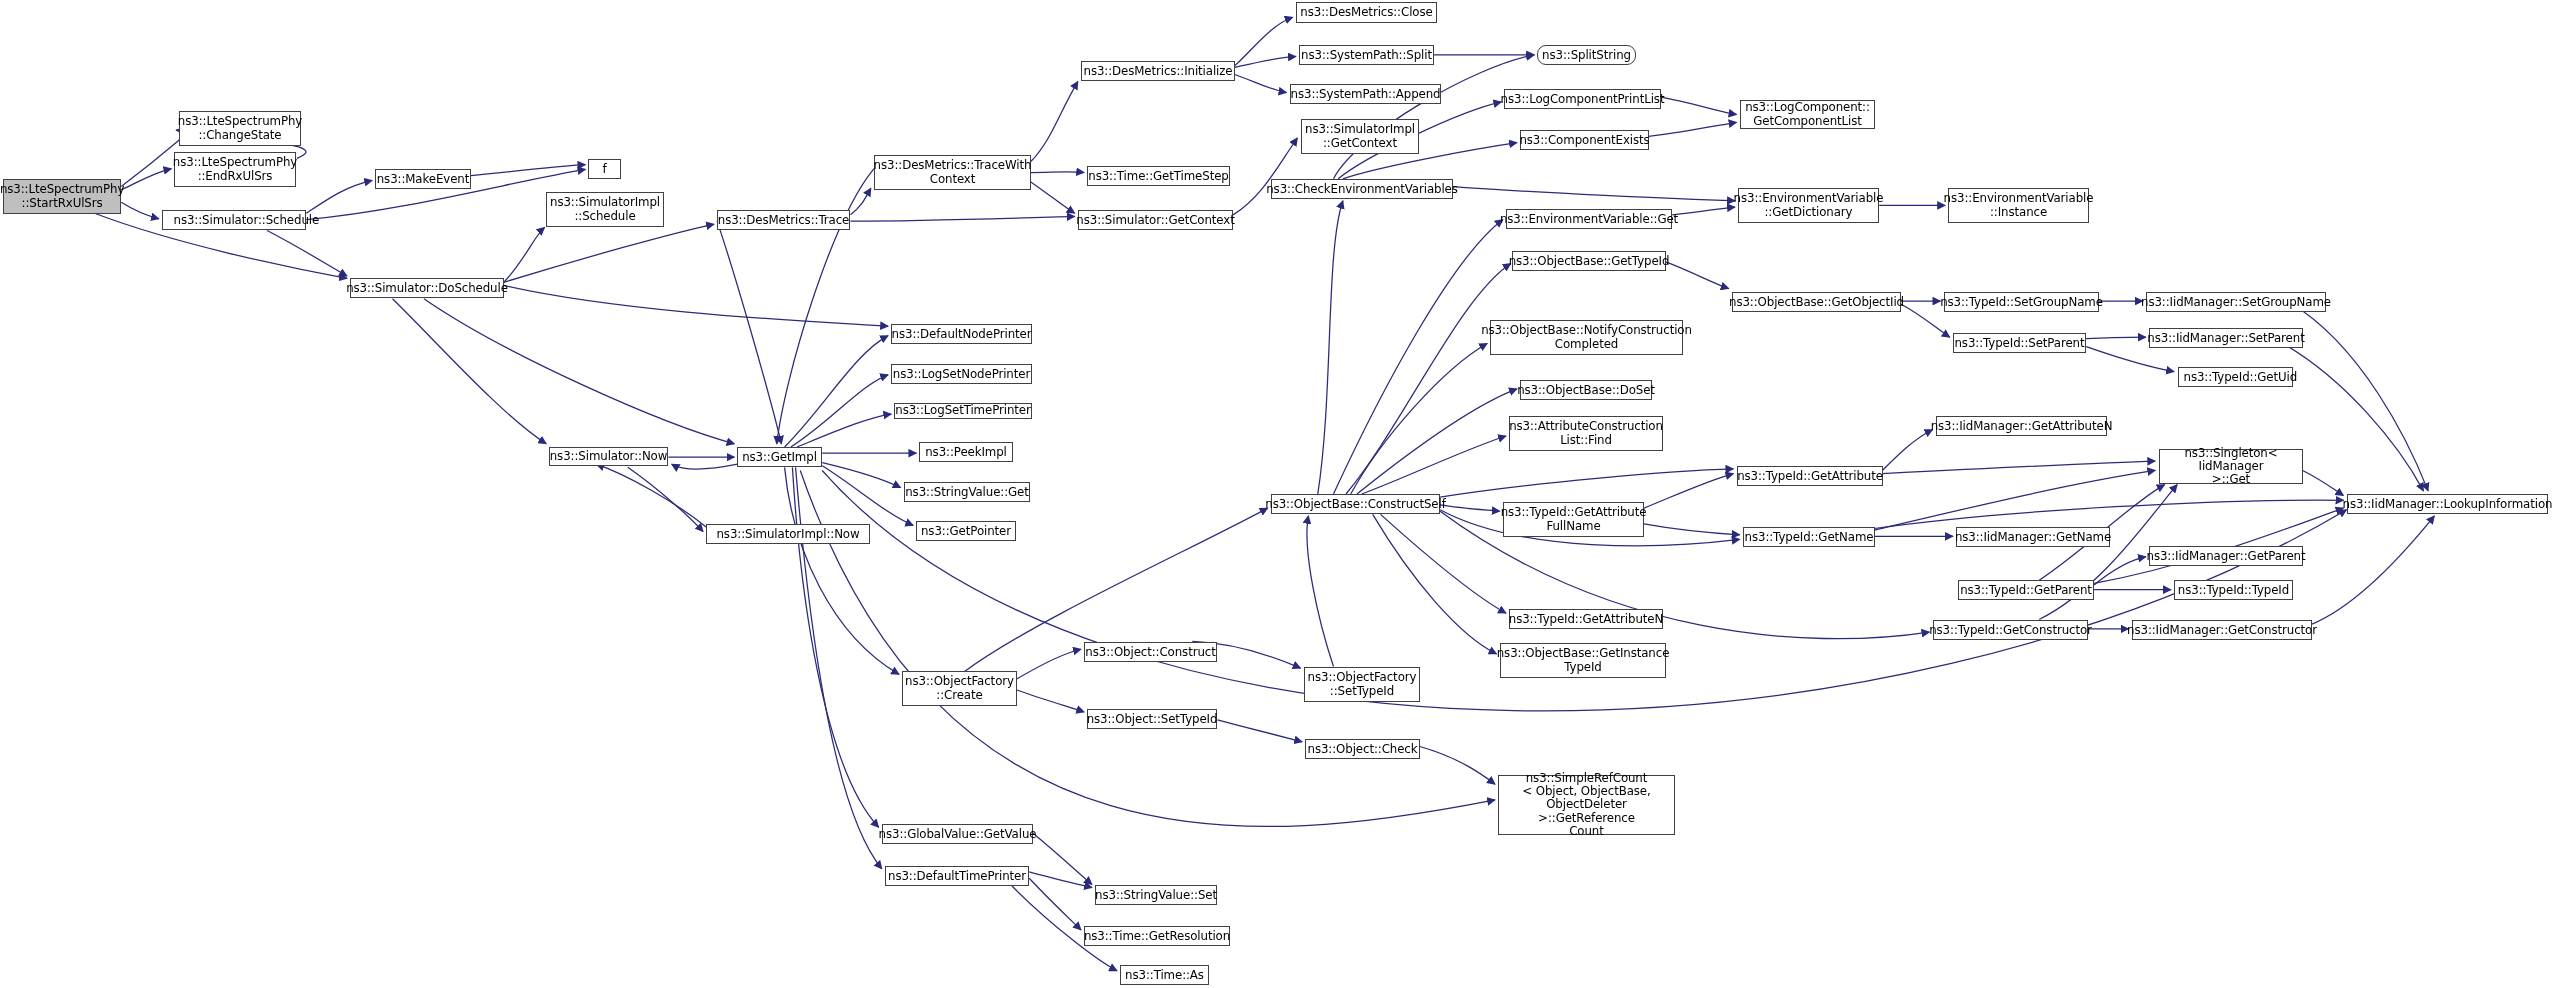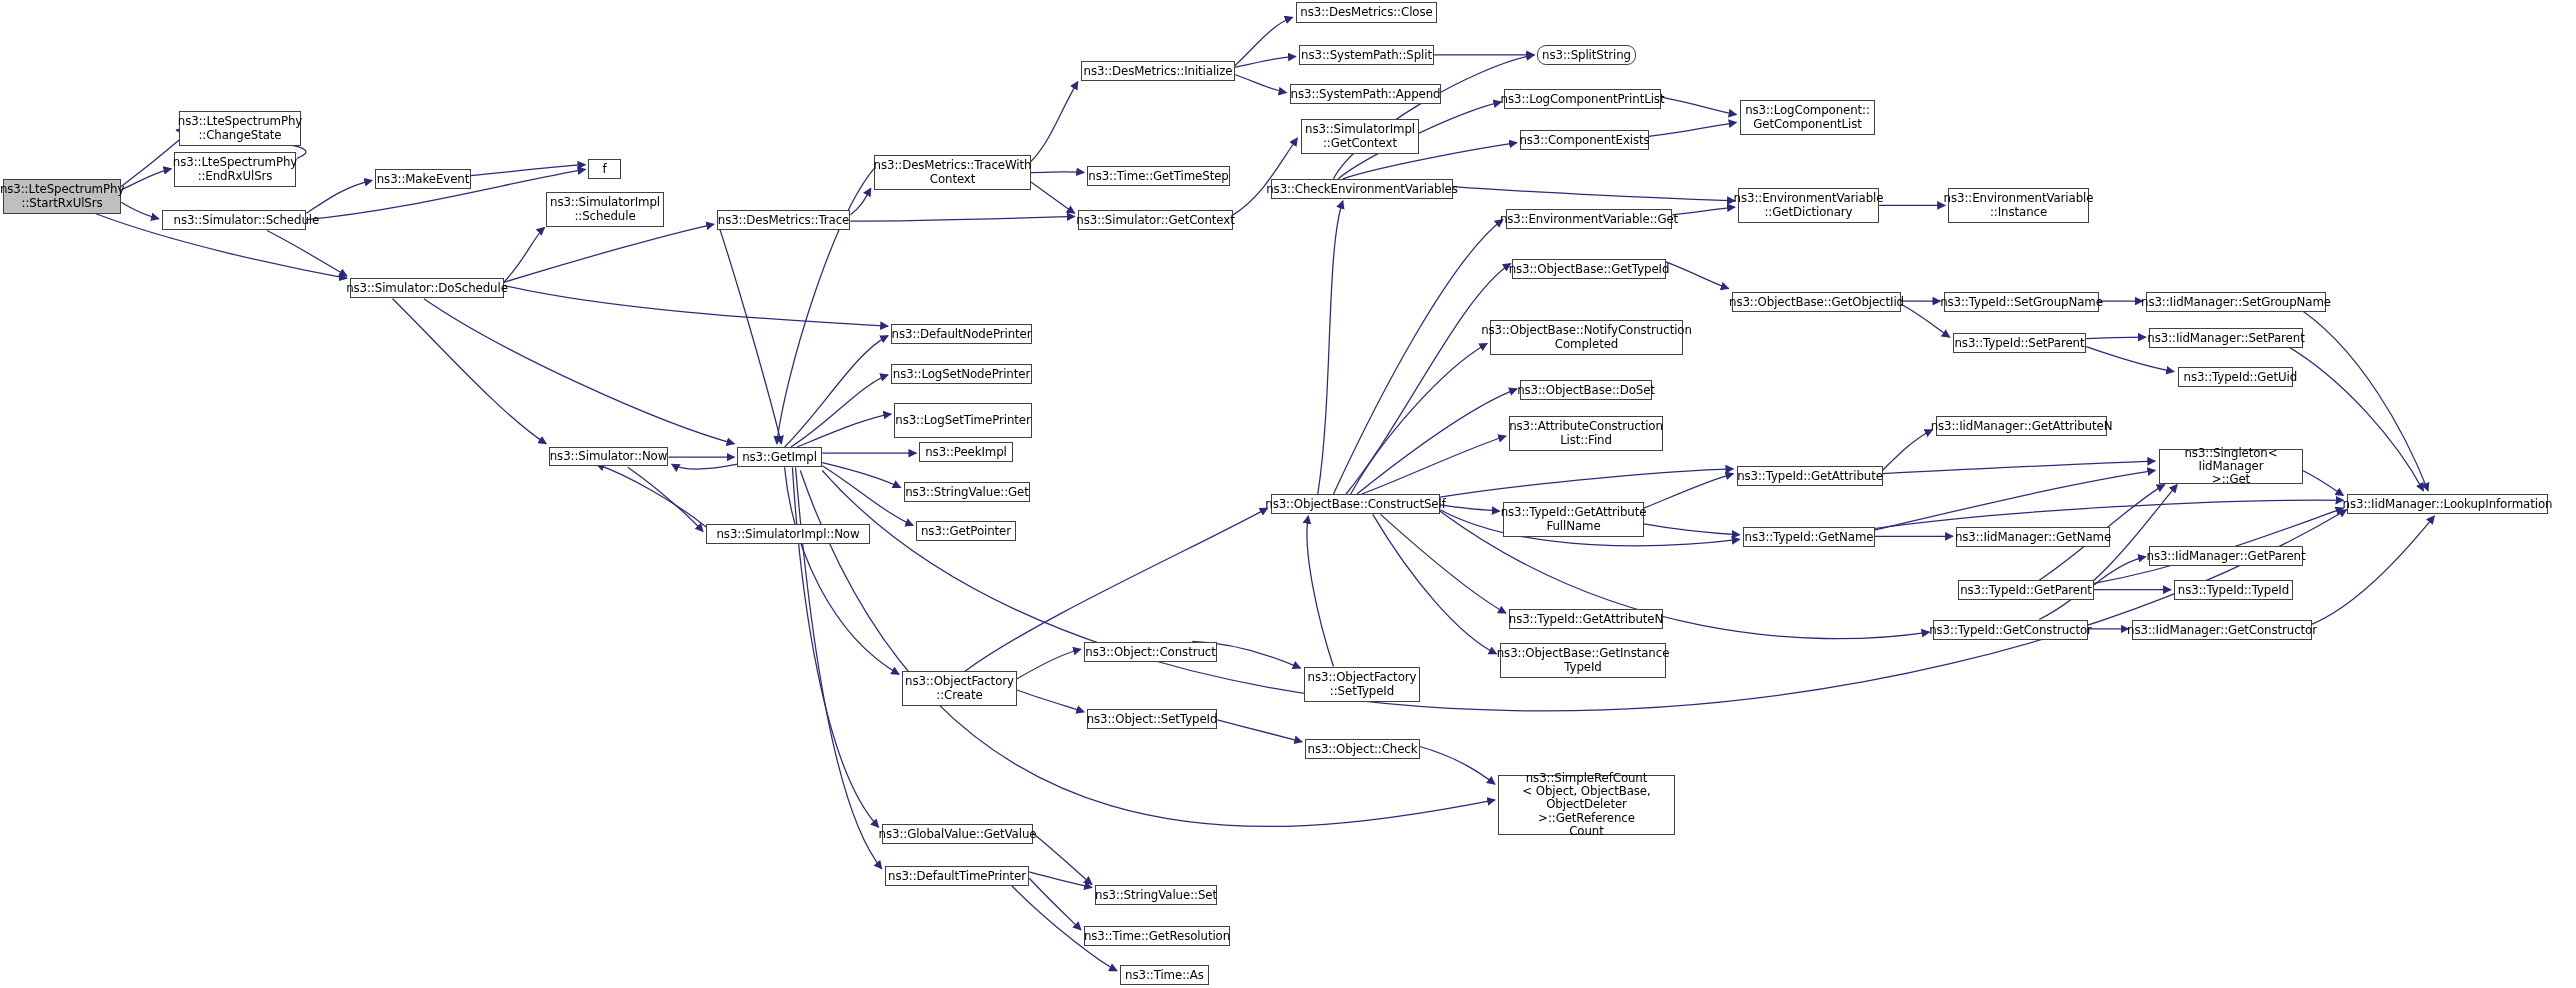--- a/index.html
+++ b/index.html
@@ -161,28 +161,28 @@
       <div class="node" style="left: 1299px; top: 45px; width: 135px; height: 20.4px;">ns3::SystemPath::Split</div>
       <div class="node" style="left: 1290px; top: 84px; width: 151px; height: 20.4px;">ns3::SystemPath::Append</div>
       <div class="node" style="left: 1087px; top: 166px; width: 143px; height: 20.4px;">ns3::Time::GetTimeStep</div>
       <div class="node" style="left: 1078px; top: 210px; width: 155px; height: 20.4px;">ns3::Simulator::GetContext</div>
       <div class="node" style="left: 1301px; top: 119px; width: 118px; height: 35px;">ns3::SimulatorImpl
 ::GetContext</div>
       <div class="node" style="left: 1271px; top: 179px; width: 182px; height: 20.4px;">ns3::CheckEnvironmentVariables</div>
       <div class="node" style="left: 1537px; top: 45px; width: 99px; height: 20.4px; border-radius: 9px;">ns3::SplitString</div>
       <div class="node" style="left: 1504px; top: 89px; width: 157px; height: 20.4px;">ns3::LogComponentPrintList</div>
       <div class="node" style="left: 1520px; top: 130px; width: 129px; height: 20.4px;">ns3::ComponentExists</div>
-      <div class="node" style="left: 1740px; top: 100px; width: 135px; height: 35px;">ns3::LogComponent::
+      <div class="node" style="left: 1740px; top: 100px; width: 135px; height: 29px;">ns3::LogComponent::
 GetComponentList</div>
       <div class="node" style="left: 1506px; top: 209px; width: 166px; height: 20.4px;">ns3::EnvironmentVariable::Get</div>
       <div class="node" style="left: 1738px; top: 188px; width: 141px; height: 35px;">ns3::EnvironmentVariable
 ::GetDictionary</div>
       <div class="node" style="left: 1948px; top: 188px; width: 141px; height: 35px;">ns3::EnvironmentVariable
 ::Instance</div>
-      <div class="node" style="left: 1512px; top: 251px; width: 154px; height: 20.4px; margin-top: 8px;">ns3::ObjectBase::GetTypeId</div>
+      <div class="node" style="left: 1512px; top: 251px; width: 154px; height: 20.4px;">ns3::ObjectBase::GetTypeId</div>
       <div class="node" style="left: 1732px; top: 292px; width: 169px; height: 20.4px;">ns3::ObjectBase::GetObjectIid</div>
       <div class="node" style="left: 1944px; top: 292px; width: 155px; height: 20.4px;">ns3::TypeId::SetGroupName</div>
       <div class="node" style="left: 2146px; top: 292px; width: 180px; height: 20.4px;">ns3::IidManager::SetGroupName</div>
       <div class="node" style="left: 1490px; top: 320px; width: 193px; height: 35px;">ns3::ObjectBase::NotifyConstruction
 Completed</div>
       <div class="node" style="left: 1953px; top: 333px; width: 133px; height: 20.4px;">ns3::TypeId::SetParent</div>
       <div class="node" style="left: 2149px; top: 328px; width: 154px; height: 20.4px;">ns3::IidManager::SetParent</div>
       <div class="node" style="left: 2178px; top: 367px; width: 115px; height: 20.4px; padding-left: 12px;">ns3::TypeId::GetUid</div>
       <div class="node" style="left: 1520px; top: 380px; width: 132px; height: 20.4px;">ns3::ObjectBase::DoSet</div>
       <div class="node" style="left: 1509px; top: 416px; width: 154px; height: 35px;">ns3::AttributeConstruction
@@ -202,21 +202,21 @@
       <div class="node" style="left: 2174px; top: 580px; width: 119px; height: 20.4px;">ns3::TypeId::TypeId</div>
       <div class="node" style="left: 1509px; top: 609px; width: 154px; height: 20.4px;">ns3::TypeId::GetAttributeN</div>
       <div class="node" style="left: 1500px; top: 643px; width: 166px; height: 35px;">ns3::ObjectBase::GetInstance
 TypeId</div>
       <div class="node" style="left: 1933px; top: 620px; width: 155px; height: 20.4px; text-align: right;">ns3::TypeId::GetConstructor</div>
       <div class="node" style="left: 2132px; top: 620px; width: 180px; height: 20.4px;">ns3::IidManager::GetConstructor</div>
       <div class="node" style="left: 549px; top: 447px; width: 119px; height: 19px;">ns3::Simulator::Now</div>
       <div class="node" style="left: 737px; top: 447px; width: 85px; height: 20.4px;">ns3::GetImpl</div>
       <div class="node" style="left: 891px; top: 324px; width: 141px; height: 20.4px;">ns3::DefaultNodePrinter</div>
       <div class="node" style="left: 891px; top: 364px; width: 141px; height: 20.4px;">ns3::LogSetNodePrinter</div>
-      <div class="node" style="left: 894px; top: 403px; width: 138px; height: 35px;">ns3::LogSetTimePrinter</div>
+      <div class="node" style="left: 894px; top: 403px; width: 138px; height: 16px;">ns3::LogSetTimePrinter</div>
       <div class="node" style="left: 919px; top: 442px; width: 94px; height: 20.4px;">ns3::PeekImpl</div>
       <div class="node" style="left: 904px; top: 482px; width: 126px; height: 20.4px;">ns3::StringValue::Get</div>
       <div class="node" style="left: 916px; top: 521px; width: 100px; height: 20.4px;">ns3::GetPointer</div>
       <div class="node" style="left: 706px; top: 524px; width: 164px; height: 20.4px;">ns3::SimulatorImpl::Now</div>
       <div class="node" style="left: 902px; top: 671px; width: 115px; height: 35px;">ns3::ObjectFactory
 ::Create</div>
       <div class="node" style="left: 1084px; top: 642px; width: 133px; height: 20.4px;">ns3::Object::Construct</div>
       <div class="node" style="left: 1304px; top: 667px; width: 116px; height: 35px;">ns3::ObjectFactory
 ::SetTypeId</div>
       <div class="node" style="left: 1087px; top: 709px; width: 130px; height: 20.4px;">ns3::Object::SetTypeId</div>

